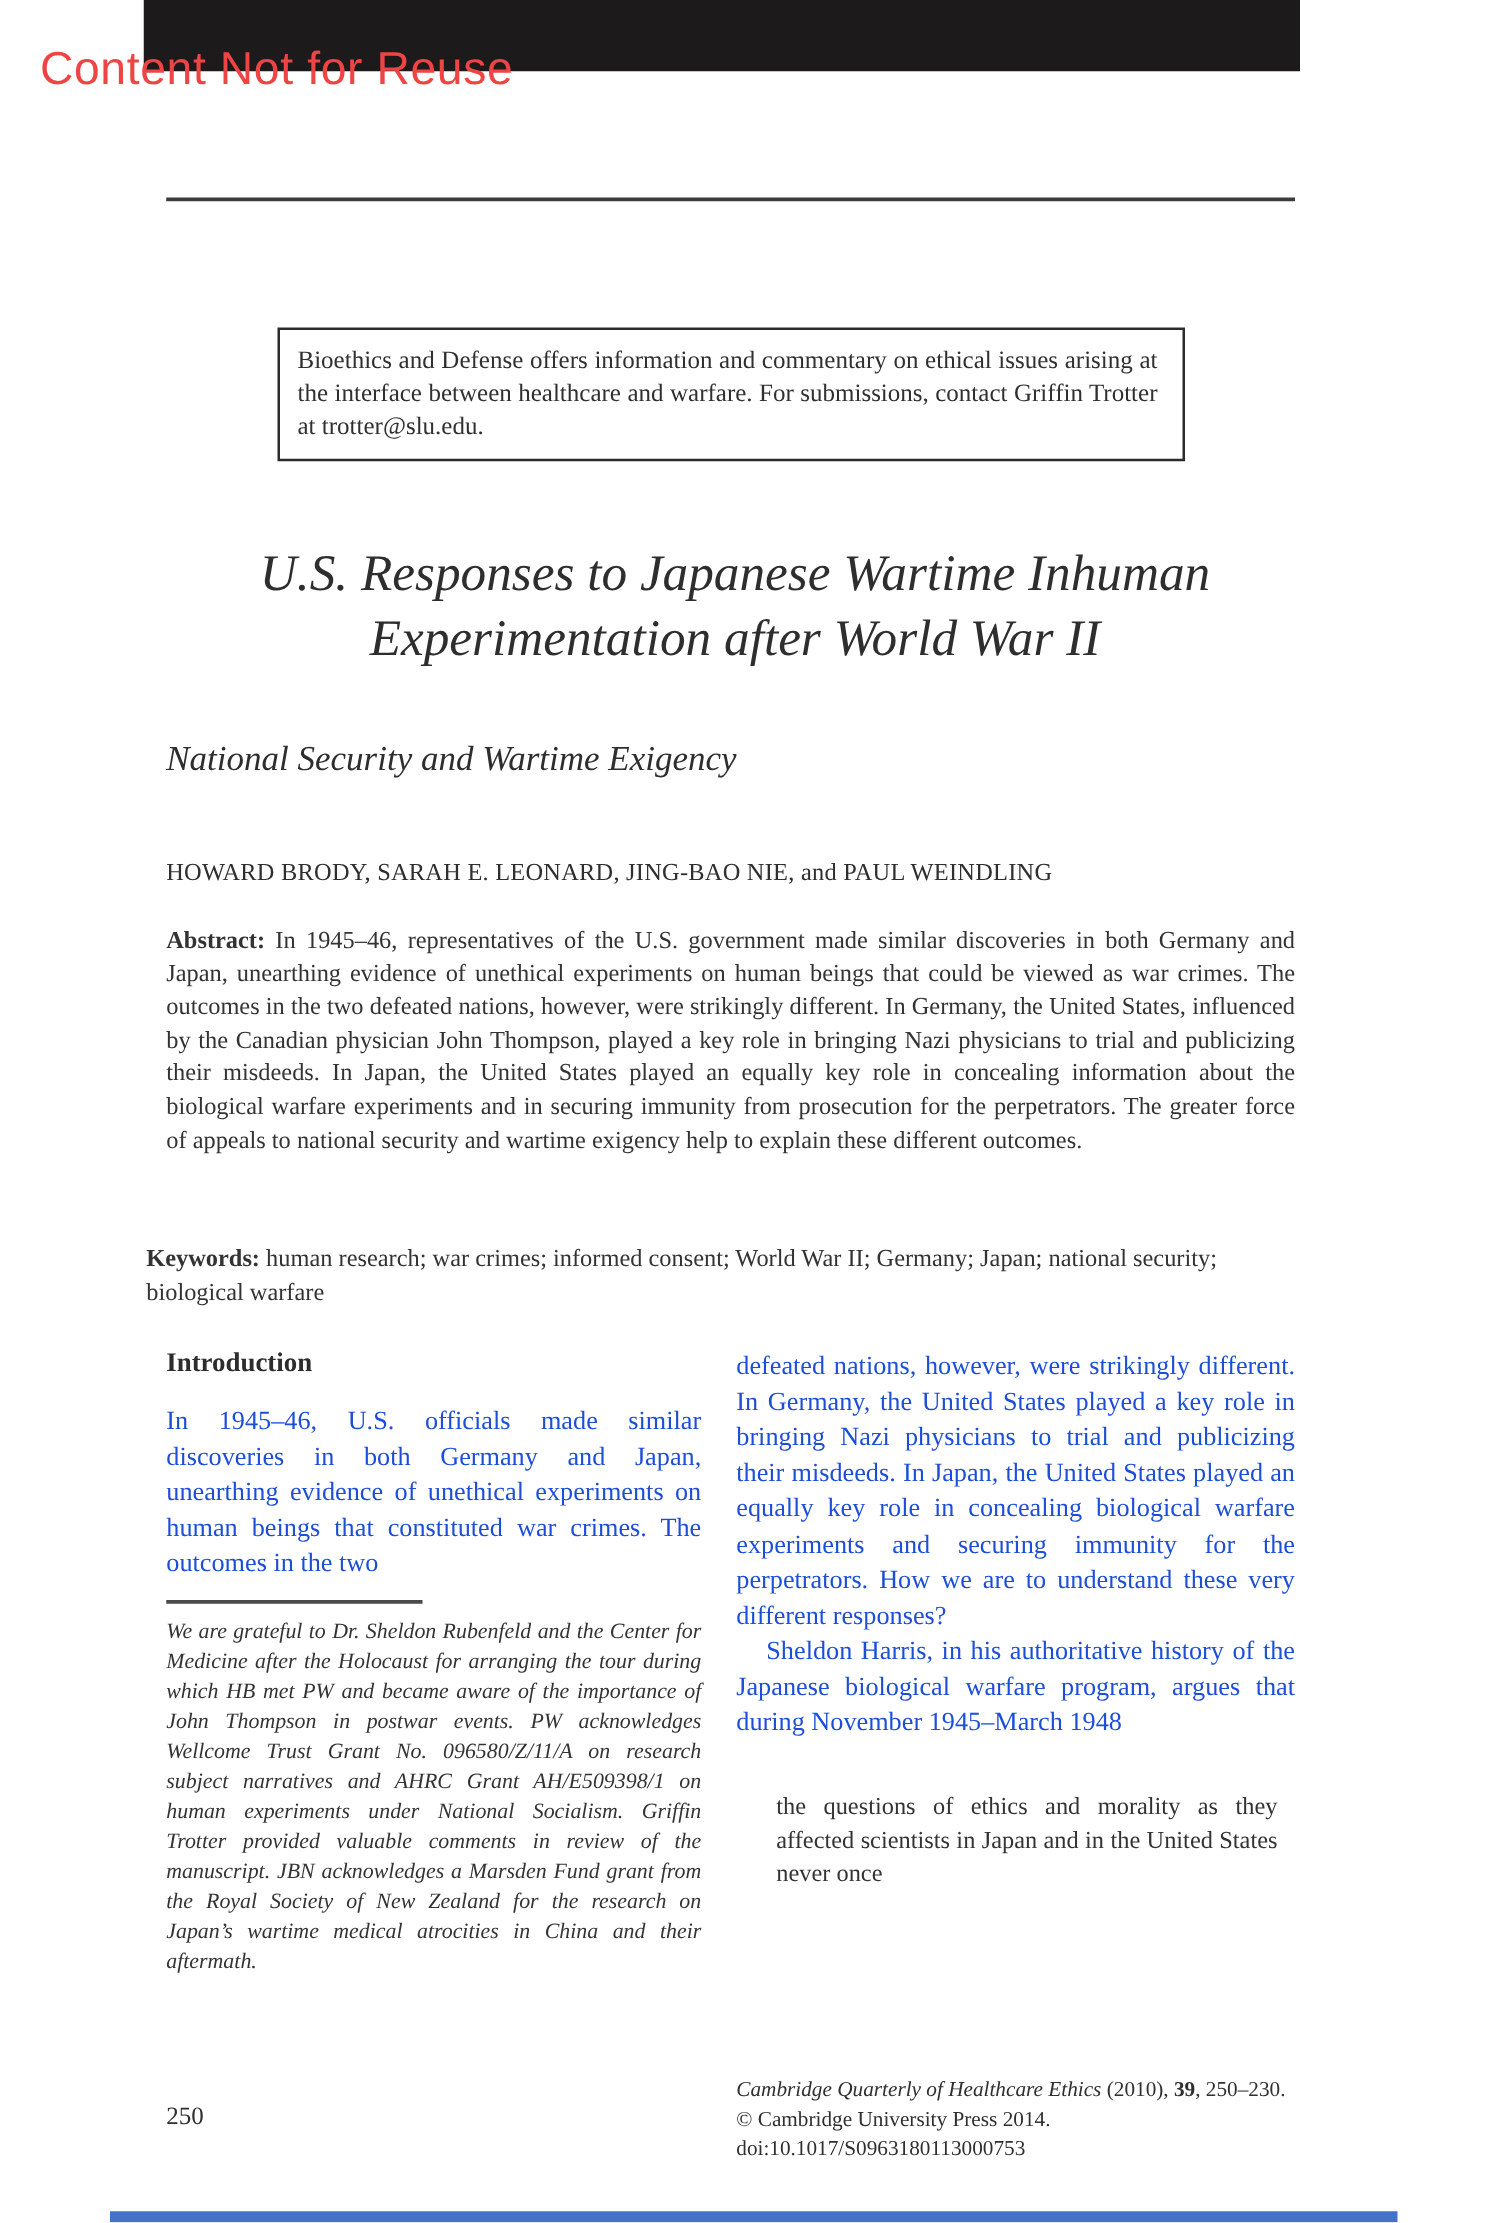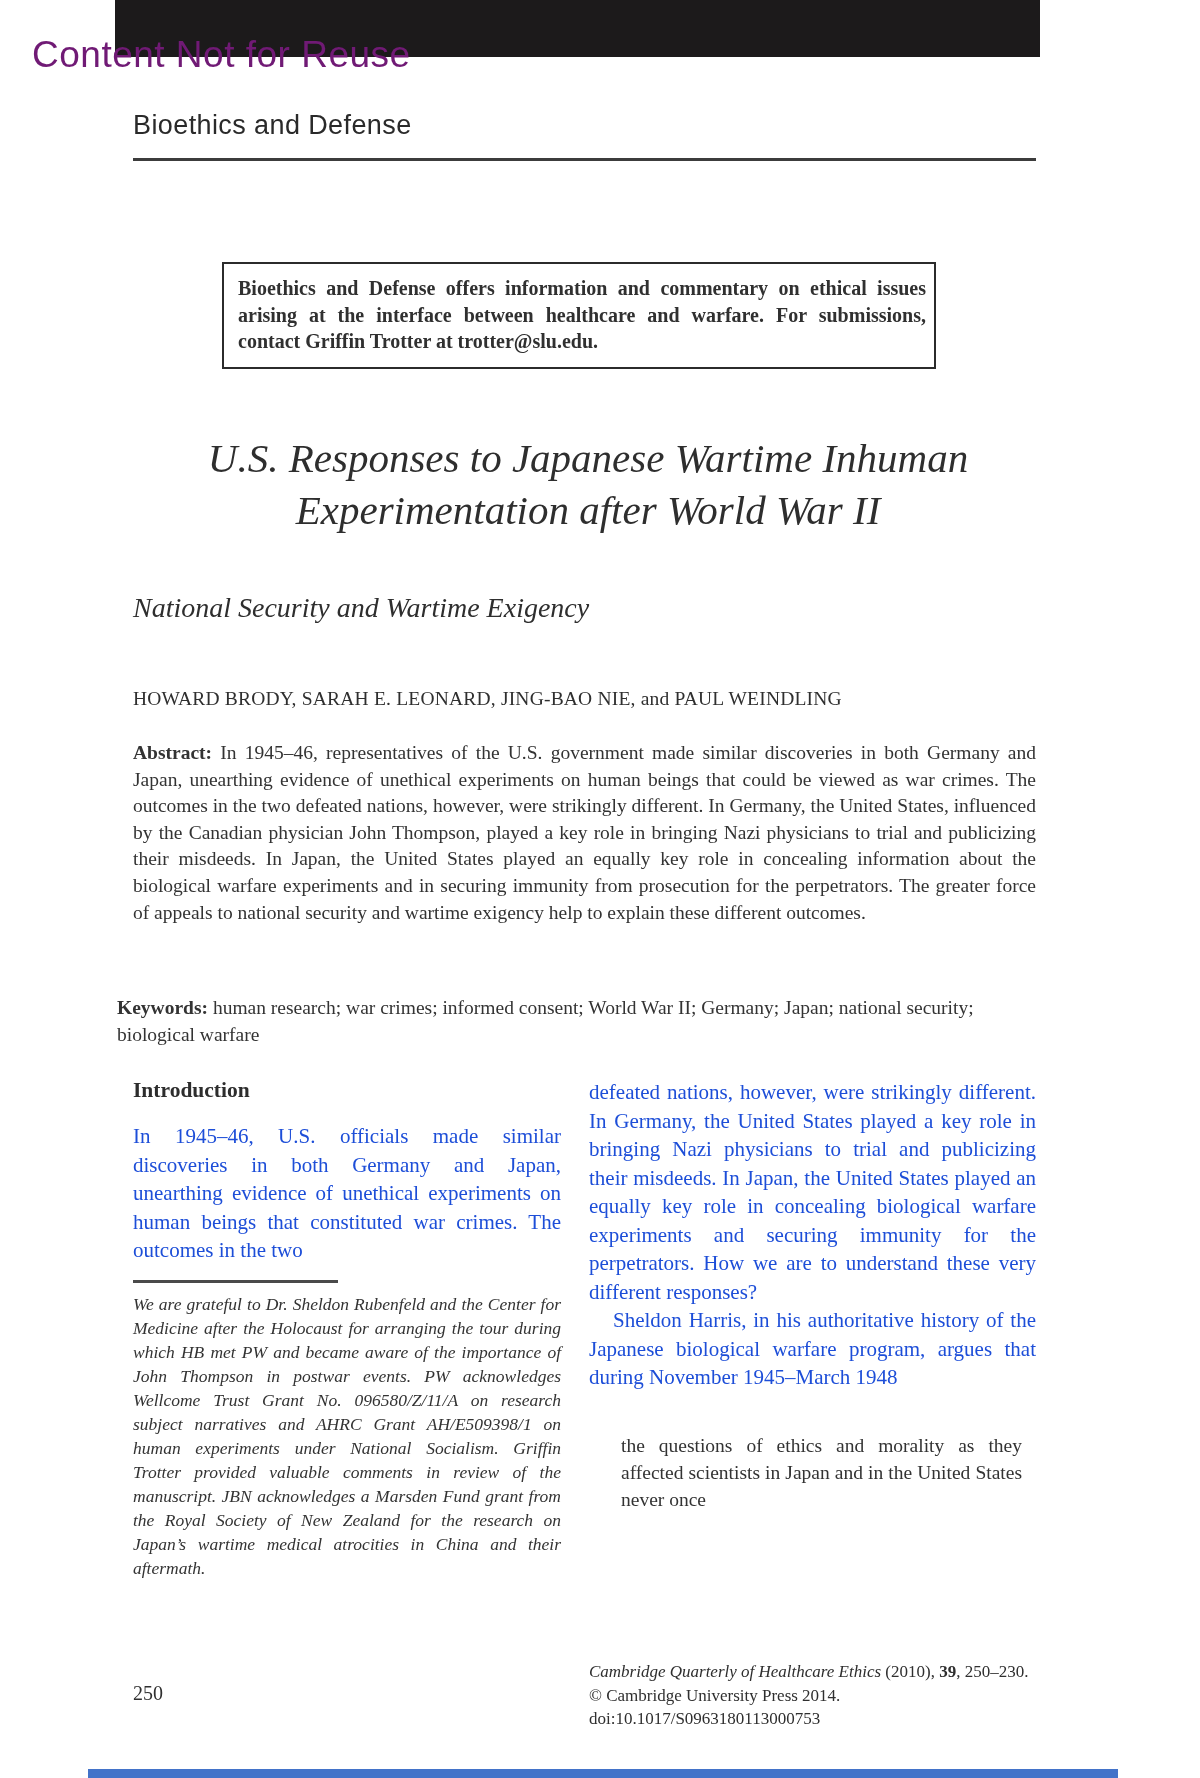--- a/index.html
+++ b/index.html
@@ -3,31 +3,30 @@
 <meta charset="utf-8">
 <style>
   html,body{margin:0;padding:0;background:#ffffff;}
   .page{
     position:relative;width:1200px;height:1778px;background:#ffffff;
     overflow:hidden;font-family:"Liberation Serif", serif;color:#333;
   }
   .black-bar{position:absolute;left:115px;top:0;width:925px;height:57px;background:#1c1a1b;}
   .watermark{
     position:absolute;left:32px;top:34px;font-family:"Liberation Sans", sans-serif;
-    font-size:37px;color:#701a75;white-space:nowrap;z-index:5;letter-spacing:0.5px;
+    font-size:37px;color:#ef4444;white-space:nowrap;z-index:5;letter-spacing:0.5px;
   }
   .section-header{
     position:absolute;left:133px;top:110px;font-family:"Liberation Sans", sans-serif;
     font-size:27px;color:#2a2a2a;letter-spacing:0.4px;
   }
   .header-rule{position:absolute;left:133px;top:158px;width:903px;height:3px;background:#3c3c3c;}
   .notice-box{
     position:absolute;left:222px;top:262px;width:688px;border:2px solid #2b2b2b;
-    padding:11px 8px 12px 14px;
-    font-weight:bold;
+    padding:11px 20px 12px 14px;
   }
   .notice-box p{margin:0;font-size:20px;line-height:26.5px;text-align:justify;color:#303030;}
   .title{
     position:absolute;left:133px;top:432px;width:910px;margin:0;
     font-style:italic;font-weight:normal;font-size:41px;line-height:52px;color:#2e2e2e;text-align:center;
   }
   .subtitle{
     position:absolute;left:133px;top:592px;width:800px;margin:0;
     font-style:italic;font-weight:normal;font-size:28px;color:#2e2e2e;
   }
@@ -60,21 +59,20 @@
 </style>
 </head>
 <body>
 
 <div class="page">
 
   <div class="black-bar"></div>
 
   <div class="watermark">Content Not for Reuse</div>
 
-  <div class="section-header">Bioethics and Defense</div>
   <div class="header-rule"></div>
 
   <div class="notice-box">
     <p>Bioethics and Defense offers information and commentary on ethical issues arising at the interface between healthcare and warfare. For submissions, contact Griffin Trotter at trotter@slu.edu.</p>
   </div>
 
   <h1 class="title">U.S. Responses to Japanese Wartime Inhuman Experimentation after World War II</h1>
 
   <h2 class="subtitle">National Security and Wartime Exigency</h2>
 

